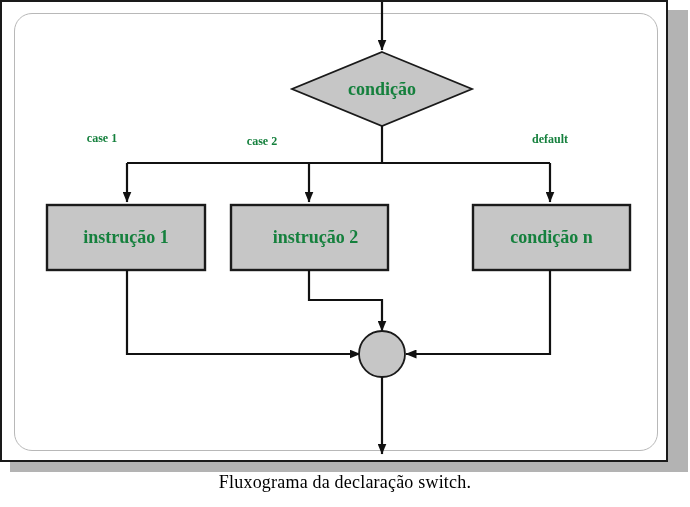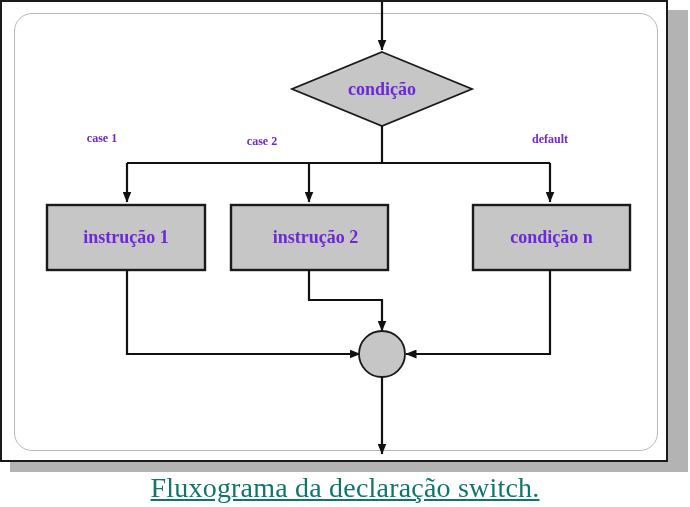--- a/index.html
+++ b/index.html
@@ -58,31 +58,30 @@
     width: 668px;
     height: 462px;
   }
   .caption {
     position: absolute;
     left: 0;
     top: 472px;
     width: 690px;
     text-align: center;
     font-family: "Liberation Serif", serif;
-    font-size: 28px;
-    color: #0f766e;
+    font-size: 18px;
+    color: #000000;
     letter-spacing: 0.2px;
-    text-decoration: underline;
   }
   
   .node-label {
     position: absolute;
     font-family: "Liberation Serif", serif;
     font-weight: bold;
-    color: #6d28d9;
+    color: #15803d;
     white-space: nowrap;
     text-align: center;
   }
   .shape-text {
     font-size: 18px;
   }
   .edge-text {
     font-size: 12px;
   }
 </style>

